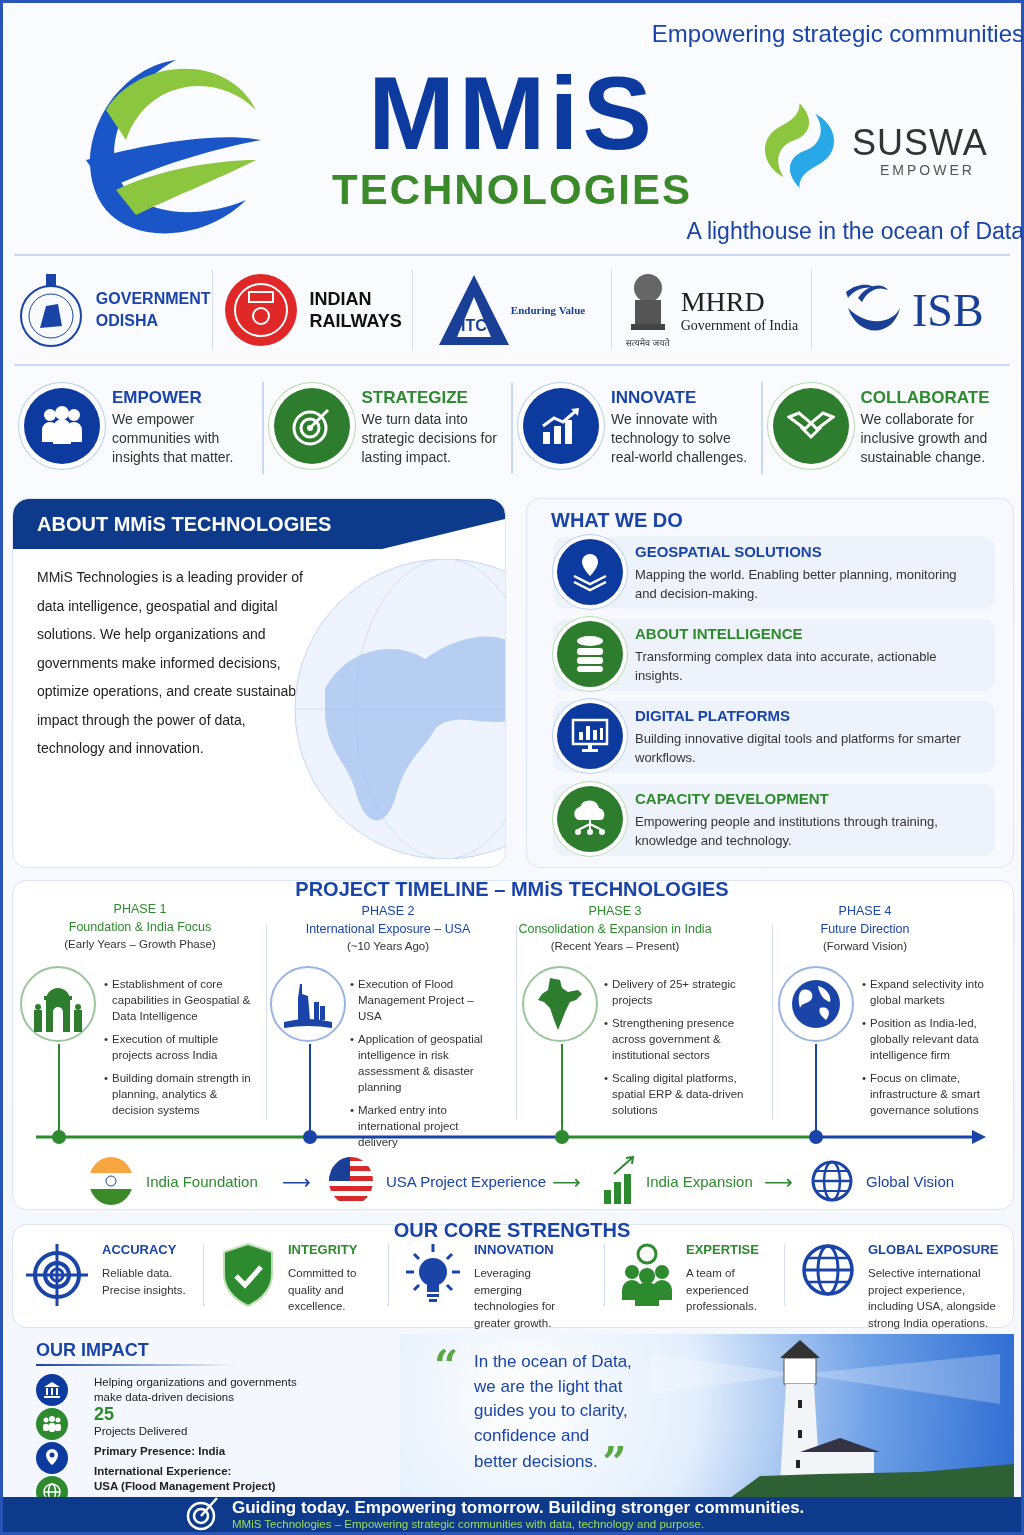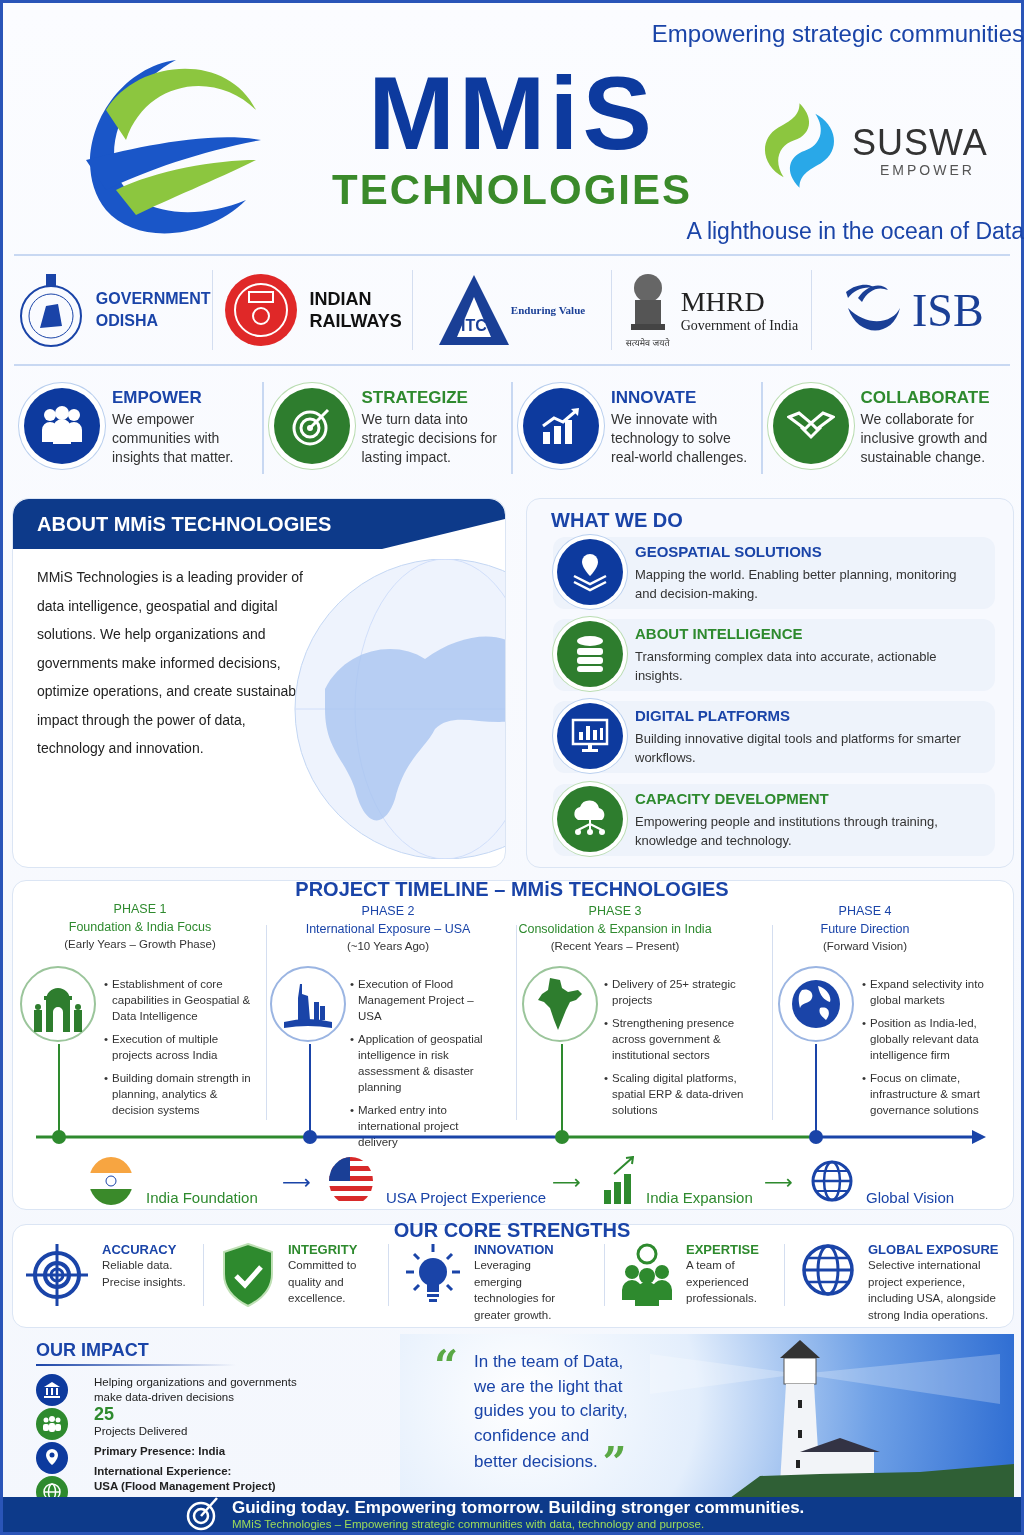--- a/index.html
+++ b/index.html
@@ -46,27 +46,27 @@
 .phase{position:absolute;top:902px;width:250px;text-align:center}
 .ph-n{font-size:12.5px}
 .ph-t{font-size:12.5px;margin-top:3px;line-height:16px}
 .ph-s{font-size:11.5px;color:#333;margin-top:3px}
 .ph-icon{position:absolute;width:76px;height:76px;border-radius:50%;border:2px solid #9bc59b;background:#fff;display:flex;align-items:center;justify-content:center}
 .ph-bul{position:absolute;width:150px;font-size:11.5px;line-height:16px;color:#333;list-style:none}
 .ph-bul li{position:relative;padding-left:8px;margin-bottom:7px}
 .ph-bul li:before{content:"•";position:absolute;left:0}
 .stem{position:absolute;width:2px}
 .divv{position:absolute;width:1px;background:#d4def0}
-.legend{position:absolute;top:1156px;display:flex;align-items:flex-end;gap:12px;font-size:15px}
+.legend{position:absolute;top:1156px;display:flex;align-items:center;gap:12px;font-size:15px}
 .arrow{position:absolute;top:1170px;font-size:20px}
 
 .cs{left:12px;top:1224px;width:1002px;height:104px;border:1px solid #dbe5f4;border-radius:14px;background:#fff}
 .cs-title{left:0;right:0;top:1219px;text-align:center;font-size:20px;font-weight:bold;color:#1a44a8}
 .cs-item{position:absolute;top:1242px;display:flex;gap:12px}
-.cs-h{font-size:13px;font-weight:bold;margin-bottom:0}
+.cs-h{font-size:13px;font-weight:bold;margin-bottom:8px}
 .cs-d{font-size:11.5px;line-height:16.5px;color:#333}
 
 .impact-title{left:36px;top:1340px;font-size:18px;font-weight:bold;color:#1a44a8}
 .impact-line{left:36px;top:1364px;width:200px;height:2px;background:linear-gradient(90deg,#1a44a8,transparent)}
 .imp-icon{position:absolute;left:36px;width:32px;height:32px;border-radius:50%;display:flex;align-items:center;justify-content:center}
 .imp-t{position:absolute;left:94px;font-size:11.5px;color:#222;line-height:15px}
 
 .qpanel{left:400px;top:1334px;width:614px;height:164px;background:radial-gradient(circle at 20% 40%,#fff 0%,#e3eefc 35%,#6ea0e6 70%,#2d6cd2 100%);overflow:hidden}
 .quote{left:474px;top:1350px;font-size:17px;line-height:24.5px;color:#1a44a8}
 .qmark{font-size:42px;font-weight:bold;color:#5aa845;font-family:"DejaVu Serif",serif;line-height:30px}
@@ -513,21 +513,21 @@
     <rect x="398" y="66" width="4" height="8" fill="#222"></rect>
       <rect x="398" y="96" width="4" height="8" fill="#222"></rect>
       <rect x="396" y="126" width="4" height="8" fill="#222"></rect>
     <rect x="404" y="118" width="70" height="36" fill="#f2f4f8"></rect>
     <path d="M400 118 L440 104 L480 118Z" fill="#334"></path>
     <path d="M330 164 L360 142 L420 140 L520 138 L614 130 L614 164Z" fill="#2f5f35"></path>
   </svg>
 </div>
 <div class="abs quote">
   <span class="qmark" style="position:absolute;left:-40px;top:2px">“</span>
-  <div>In the team of Data,</div>
+  <div>In the ocean of Data,</div>
   <div>we are the light that</div>
   <div>guides you to clarity,</div>
   <div>confidence and</div>
   <div><span>better decisions.</span> <span class="qmark" style="vertical-align:middle">”</span></div>
 </div>
 
 <div class="abs impact-title">OUR IMPACT</div>
 <div class="abs impact-line"></div>
 <div class="imp-icon" style="top:1374px;background:#0d3a9e">
     <svg width="18" height="18" viewBox="0 0 18 18">

